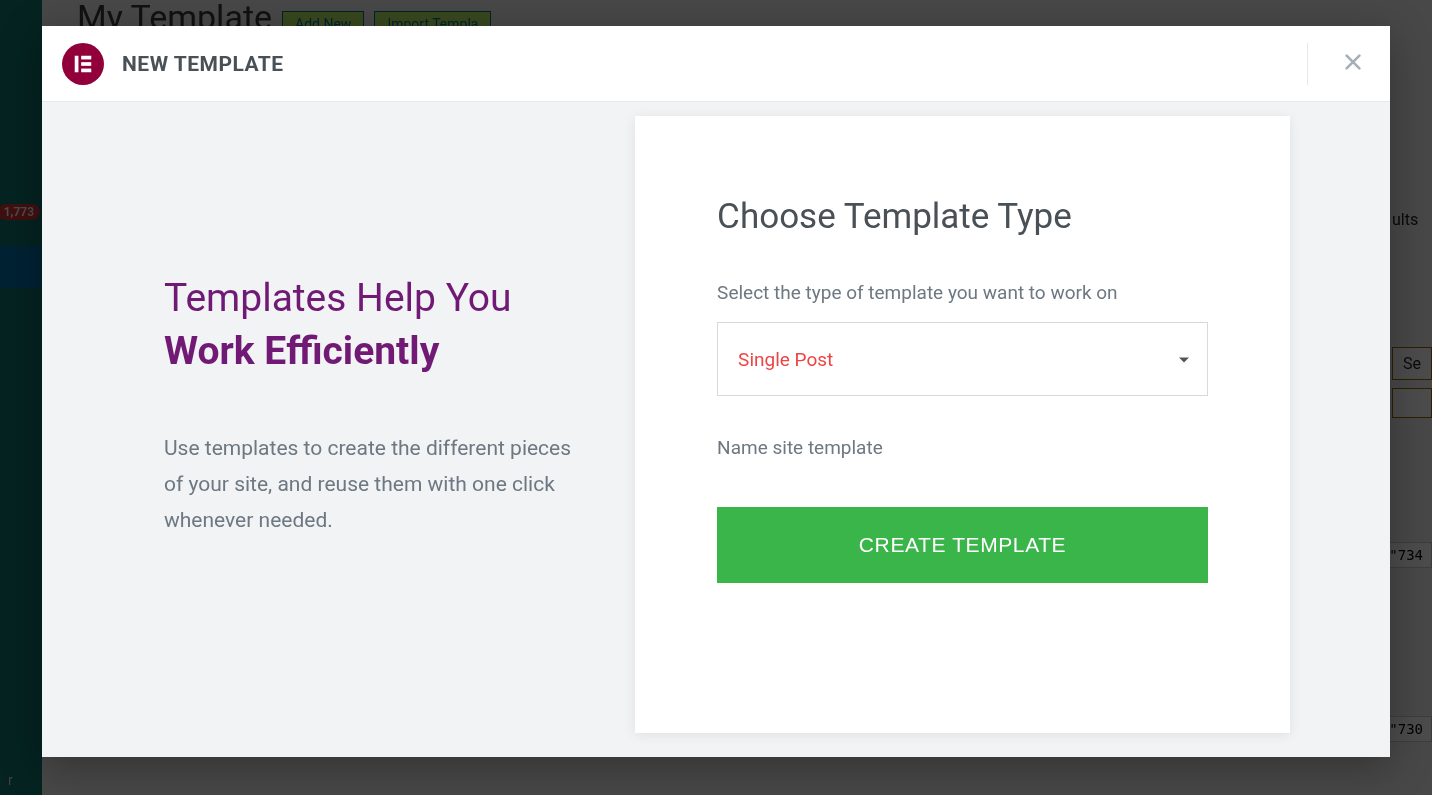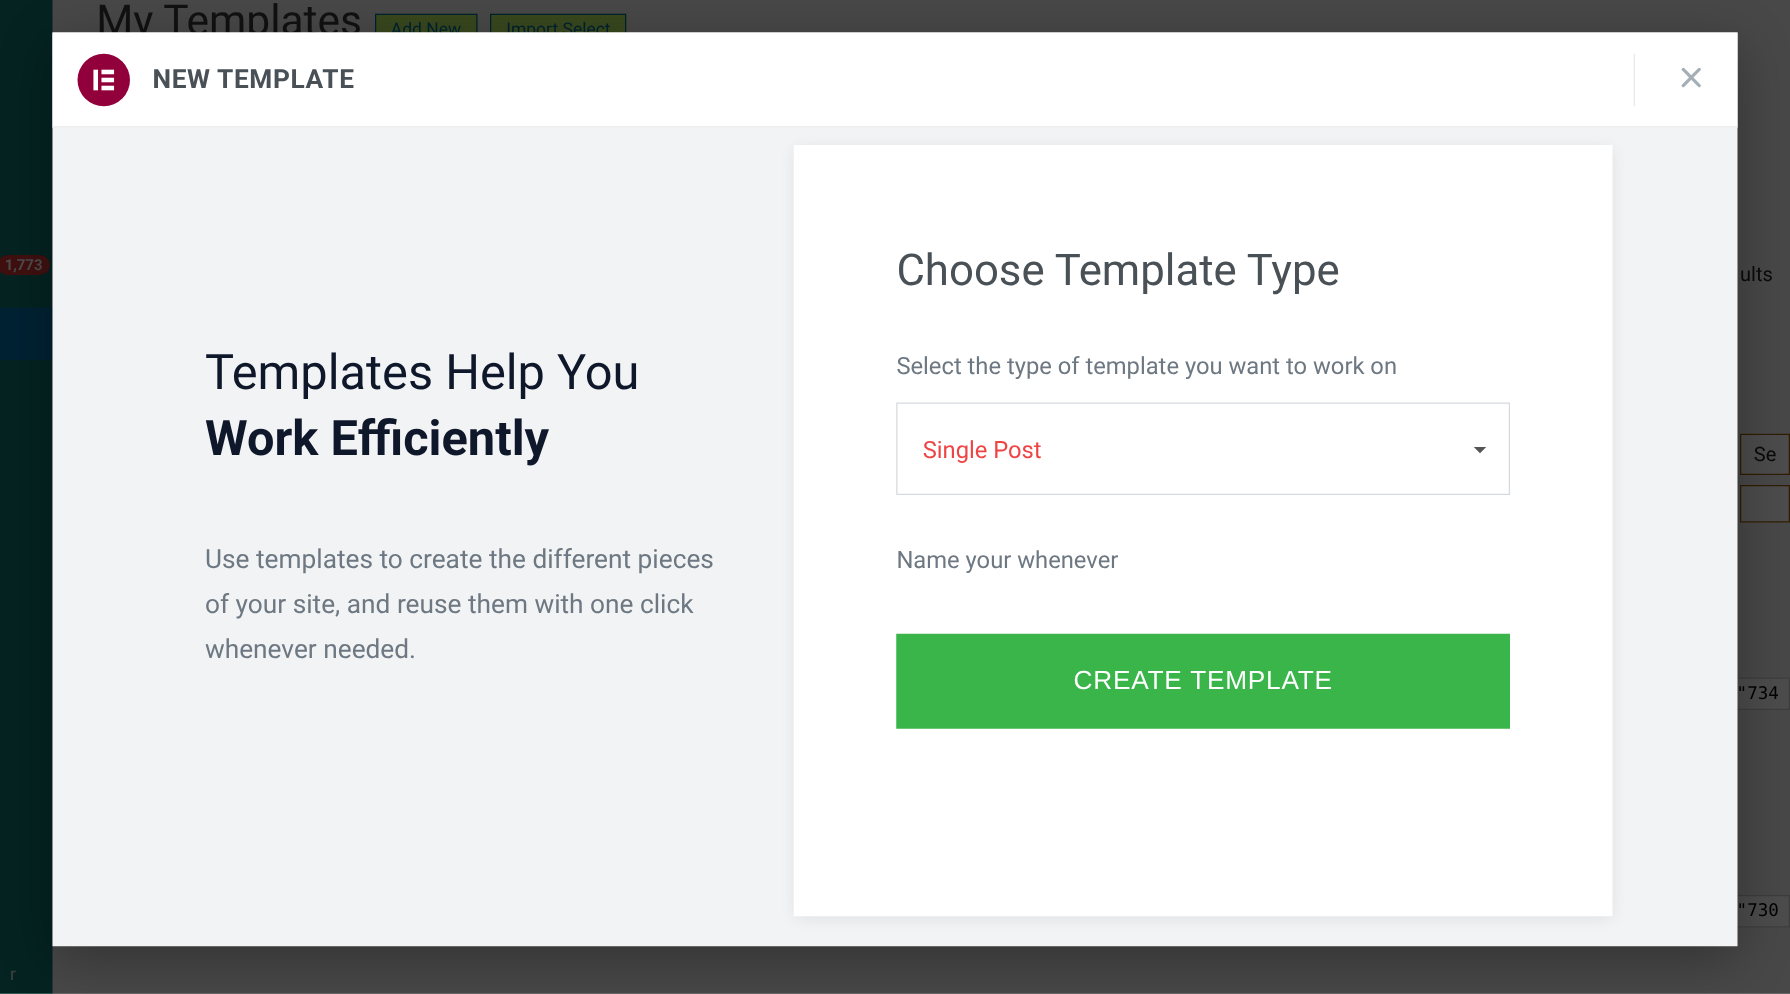--- a/index.html
+++ b/index.html
@@ -171,21 +171,21 @@
       display: flex;
       overflow: hidden;
     }
 
     
     .info-panel {
       flex: 0 0 44%;
       padding: 170px 48px 0 122px;
     }
     .info-heading {
-      color: #0f172a;
+      color: #701a75;
       font-size: 39px;
       font-weight: 400;
       line-height: 1.35;
       margin-bottom: 54px;
     }
     .info-heading .bold {
       font-weight: 700;
       display: block;
     }
     .info-text {
@@ -256,23 +256,23 @@
   </style>
 </head>
 <body>
 
 <div class="bg">
   <div class="bg-sidebar">
     <span class="badge">1,773</span>
     <div class="blue-item"></div>
   </div>
   <div class="bg-header">
-    <span class="bg-title">My Templates</span>
+    <span class="bg-title">My Template</span>
     <span class="bg-btn">Add New</span>
-    <span class="bg-btn">Import Select</span>
+    <span class="bg-btn">Import Templa</span>
   </div>
   <div class="bg-right">
     <div style="margin-bottom:118px">ults</div>
     <div class="box">Se</div>
     <div class="box" style="height:30px"></div>
   </div>
   <div class="bg-partial" style="top:540px">
     <span class="r">r</span>
     <span class="ts">am</span>
     <span class="code">="734</span>
@@ -326,19 +326,19 @@
           </select>
           <span class="caret">
             <svg width="12" height="8" viewBox="0 0 12 8" fill="currentColor">
                 <path d="M1 1 L6 6 L11 1 Z"></path>
               </svg>
           </span>
         </div>
       </div>
 
       <div class="form-row">
-        <label class="form-label">Name your whenever</label>
+        <label class="form-label">Name site template</label>
       </div>
 
       <button class="submit-btn">CREATE TEMPLATE</button>
     </div>
   </div>
 </div>
 
 </body></html>

